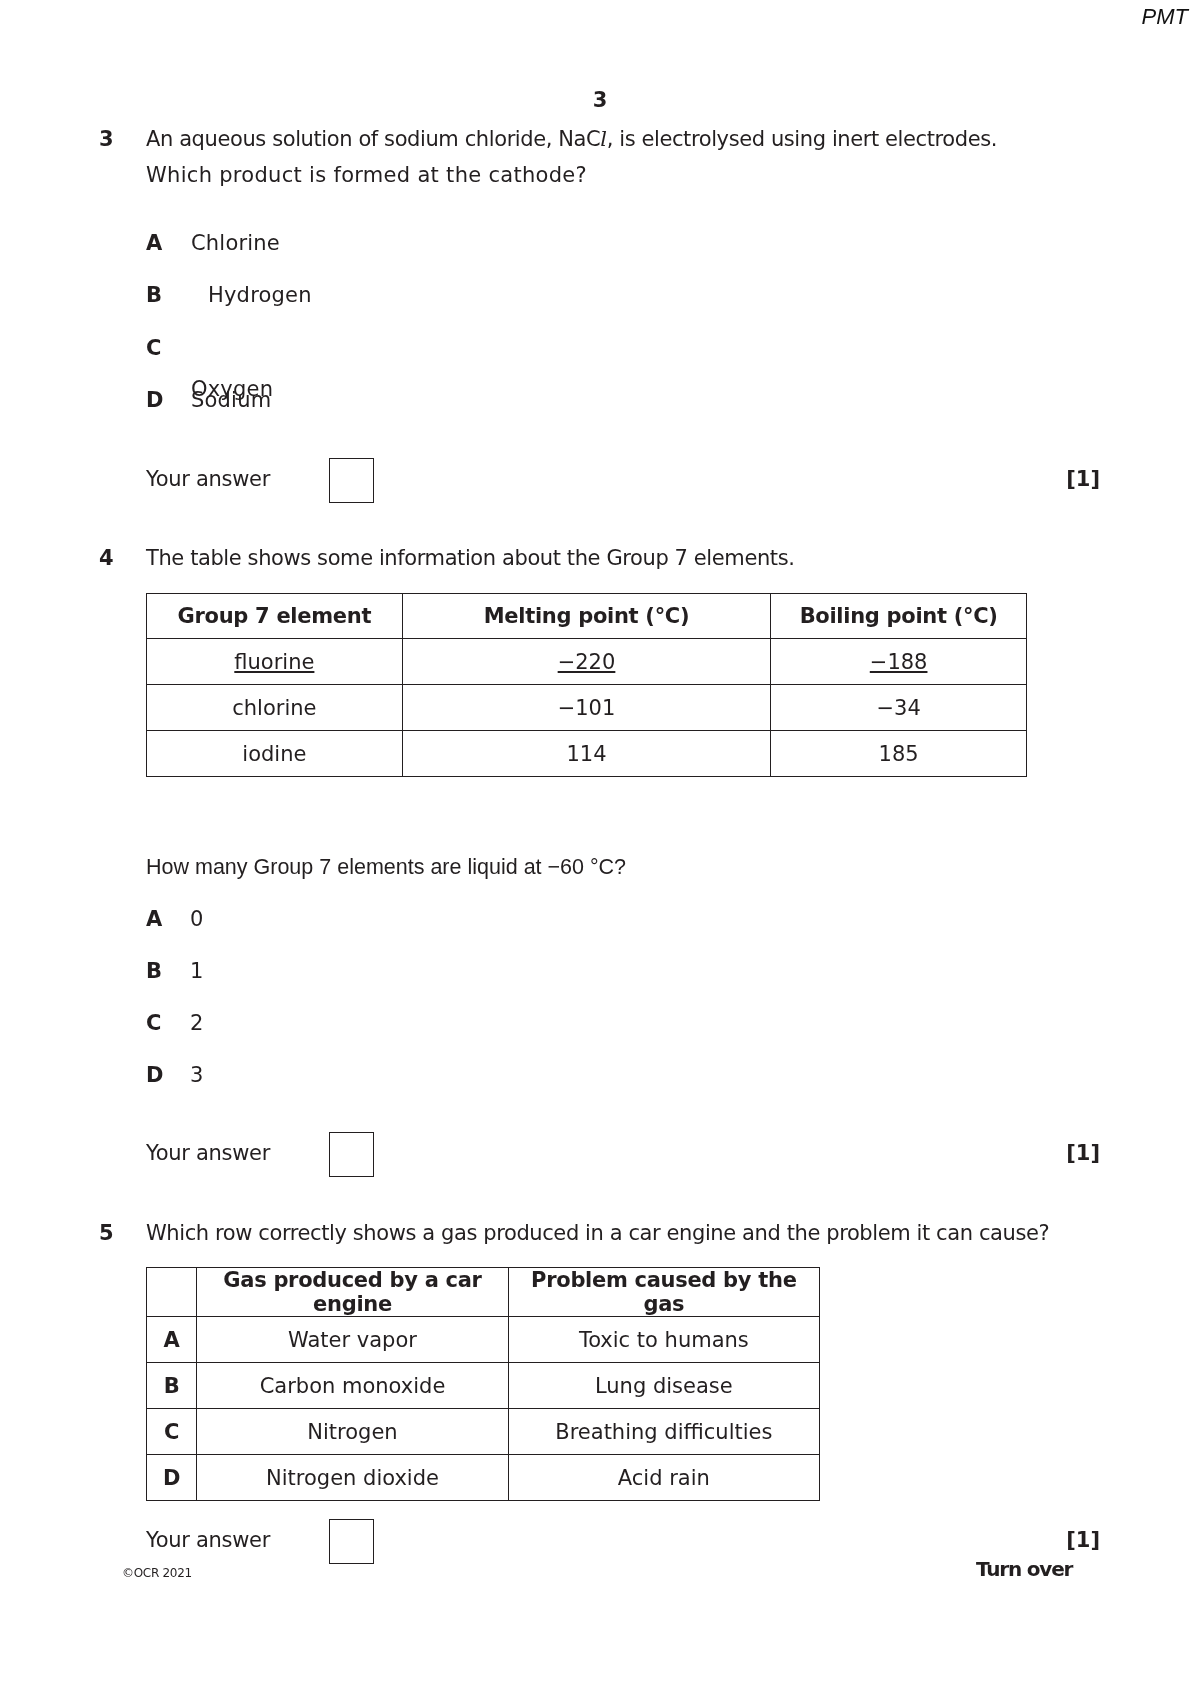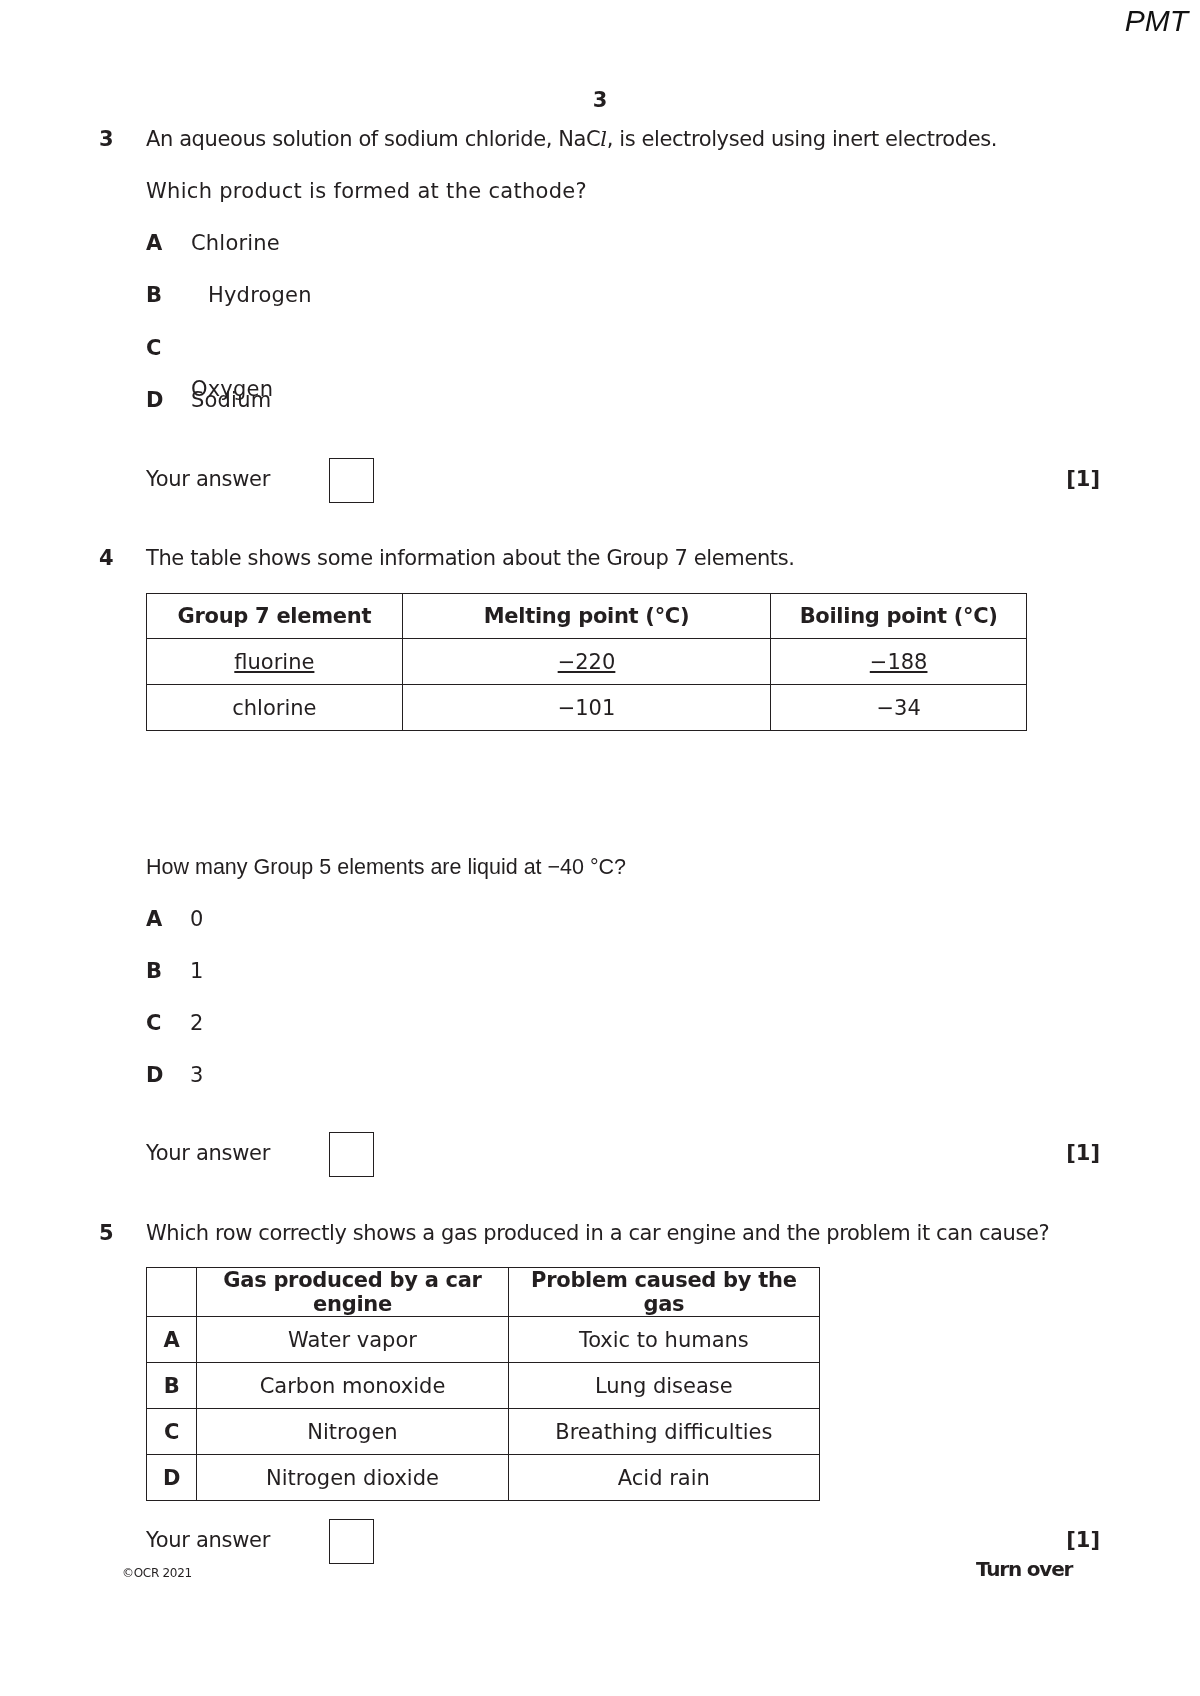--- a/index.html
+++ b/index.html
@@ -13,21 +13,21 @@
       position: relative;
       overflow: hidden;
       font-family: "DejaVu Sans", sans-serif;
       color: #231f20;
     }
     .abs { position: absolute; }
     .pmt {
       right: 12px; top: 4px;
       font-family: "Liberation Sans", sans-serif;
       font-style: italic;
-      font-size: 30px;
+      font-size: 22px;
       color: #111;
     }
     .page-num {
       left: 0; width: 1200px; top: 88px;
       text-align: center;
       font-weight: bold;
       font-size: 21px;
     }
     .qnum {
       left: 99px;
@@ -113,21 +113,21 @@
   </style>
 </head>
 <body>
 
 <div class="abs pmt">PMT</div>
 <div class="abs page-num">3</div>
 
 <section>
   <div class="abs qnum" style="top:127px;">3</div>
   <div class="abs qtext" style="top:127px;"><span>An aqueous solution of sodium chloride, NaC</span><span class="ital-l">l</span><span>, is electrolysed using inert electrodes.</span></div>
-  <div class="abs qtext" style="top:179px; letter-spacing:0.3px;">Which product is formed at the cathode?</div>
+  <div class="abs qtext" style="top:163px; letter-spacing:0.3px;">Which product is formed at the cathode?</div>
 
   <div>
     <div class="abs opt-letter" style="top:231px;">A</div>
     <div class="abs opt-text" style="top:231px; left:191px;">Chlorine</div>
 
     <div class="abs opt-letter" style="top:283px;">B</div>
     <div class="abs opt-text" style="top:283px; left:208px;">Hydrogen</div>
 
     <div class="abs opt-letter" style="top:336px;">C</div>
     <div class="abs opt-text" style="top:336px; left:191px;margin-top:41px;">Oxygen</div>
@@ -162,24 +162,29 @@
       <tr style="height:46px;text-decoration:underline;">
         <td>fluorine</td>
         <td>−220</td>
         <td>−188</td>
       </tr>
       <tr style="height:46px;">
         <td>chlorine</td>
         <td>−101</td>
         <td>−34</td>
       </tr>
+      <tr style="height:46px;">
+        <td>iodine</td>
+        <td>114</td>
+        <td>185</td>
+      </tr>
     </tbody>
   </table>
 
-  <div class="abs qtext arial" style="top:855px;">How many Group 5 elements are liquid at −40 °C?</div>
+  <div class="abs qtext arial" style="top:855px;">How many Group 7 elements are liquid at −60 °C?</div>
 
   <div>
     <div class="abs opt-letter" style="top:907px;">A</div>
     <div class="abs opt-text" style="top:907px; left:190px;">0</div>
 
     <div class="abs opt-letter" style="top:959px;">B</div>
     <div class="abs opt-text" style="top:959px; left:190px;">1</div>
 
     <div class="abs opt-letter" style="top:1011px;">C</div>
     <div class="abs opt-text" style="top:1011px; left:190px;">2</div>

